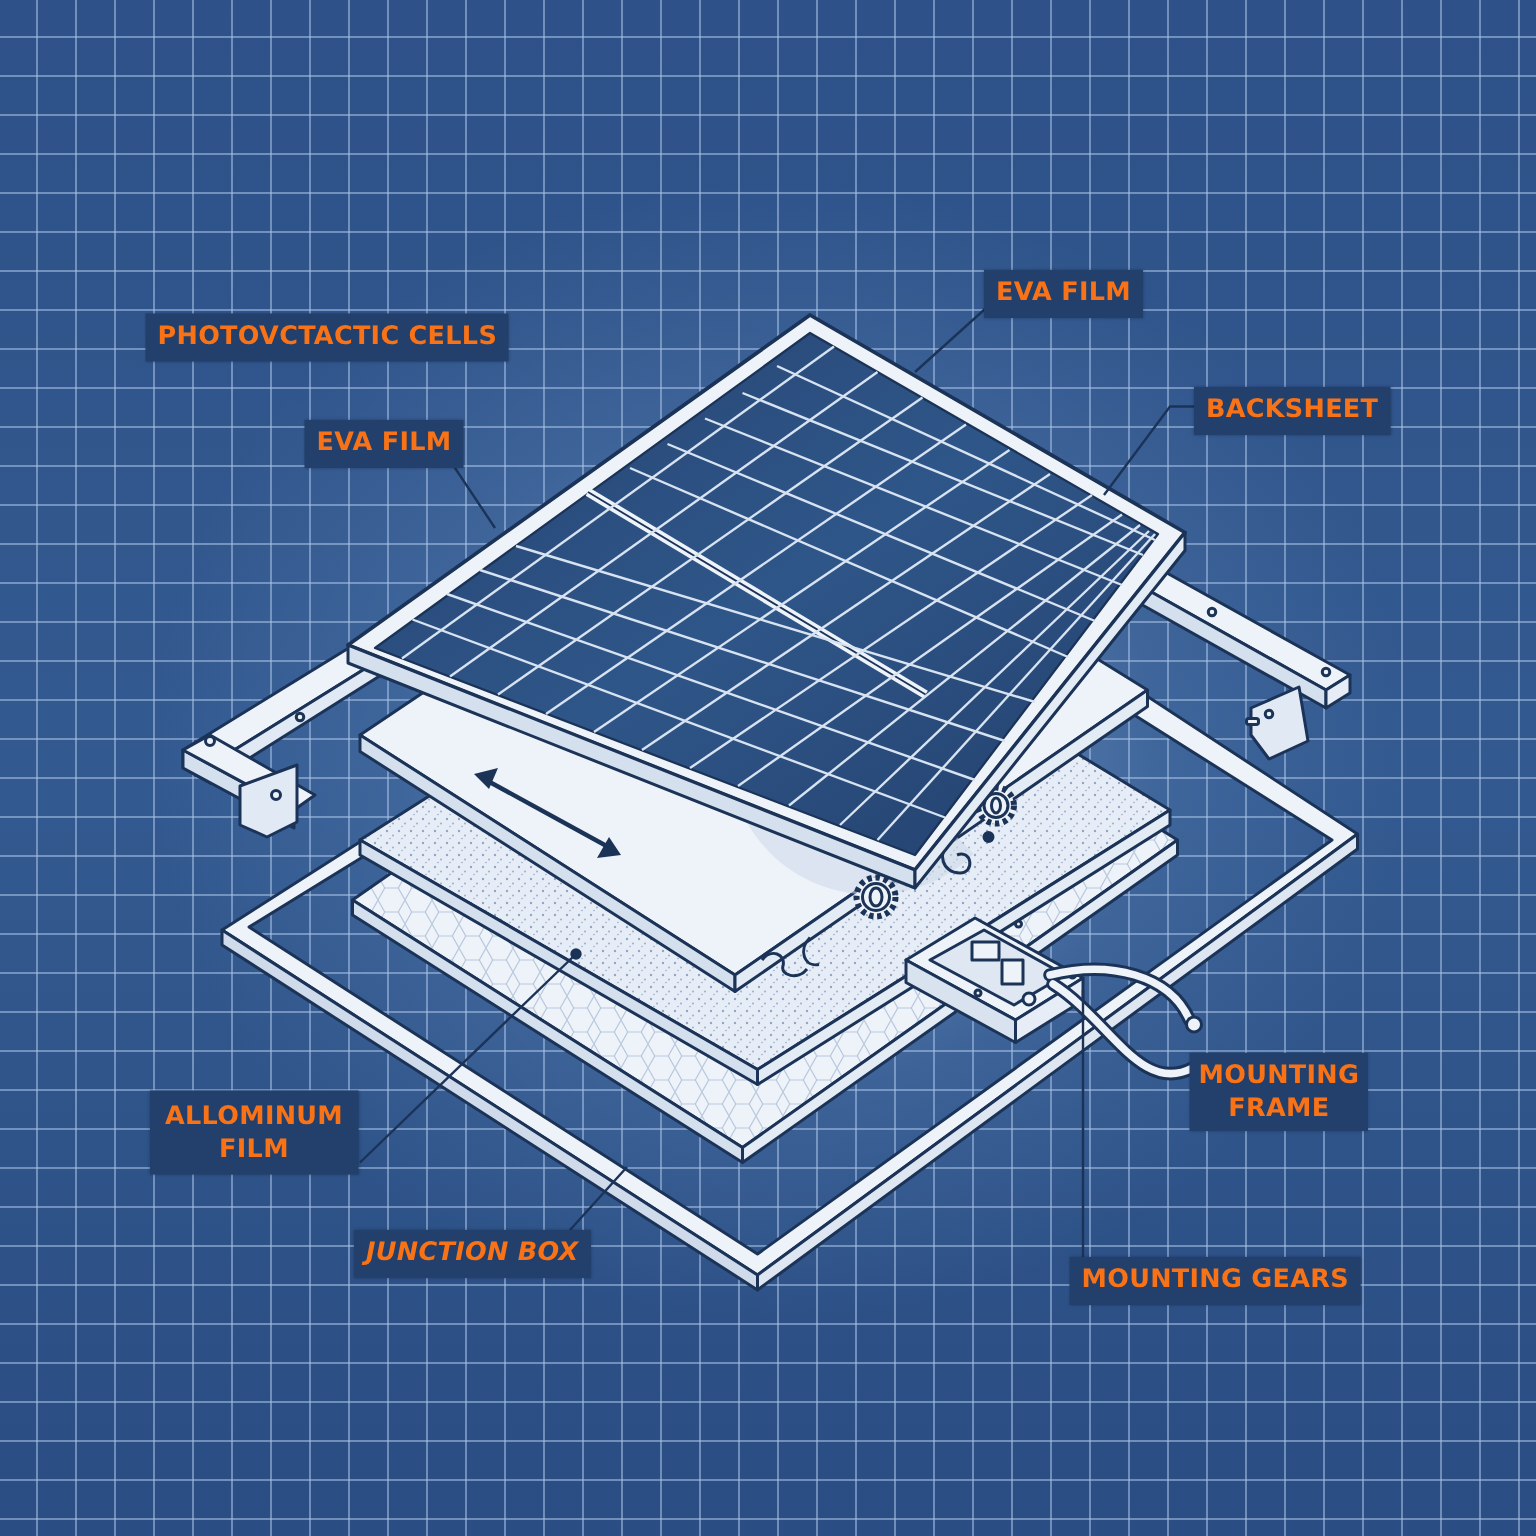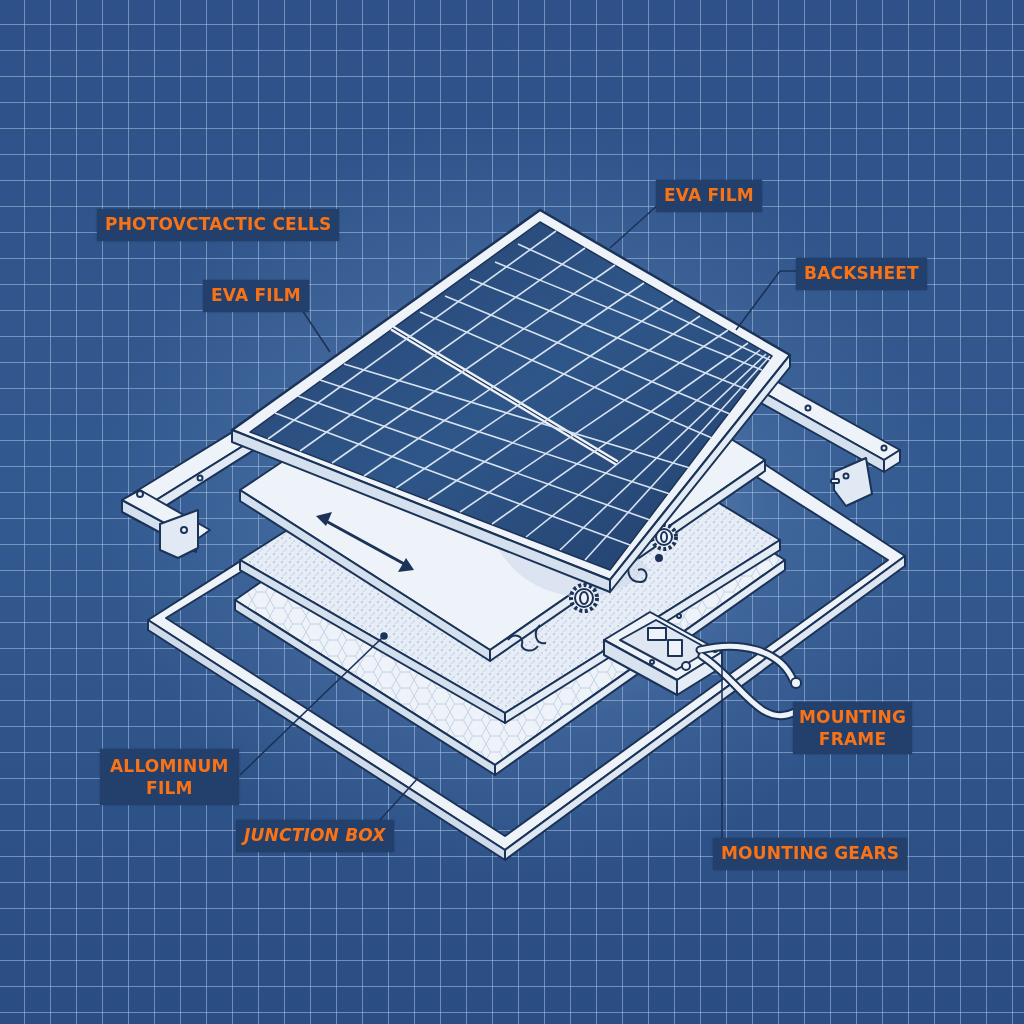--- a/index.html
+++ b/index.html
@@ -215,21 +215,21 @@
     <polyline points="800,718 834,718"></polyline>
     <polyline points="722,840 722,660"></polyline>
   </g>
 </svg>
 
 <div class="label" style="left:97px; top:209px;">PHOTOVCTACTIC CELLS</div>
 <div class="label" style="left:203px; top:280px;">EVA FILM</div>
 <div class="label" style="left:656px; top:180px;">EVA FILM</div>
 <div class="label" style="left:796px; top:258px;text-align:center;">BACKSHEET</div>
 
-<div class="label two" style="left:100px; top:749px;">
+<div class="label two" style="left:100px; top:727px;">
   <div>ALLOMINUM</div>
   <div>FILM</div>
 </div>
 
 <div class="label" style="left:236px; top:820px;font-style:italic;">JUNCTION BOX</div>
 
 <div class="label two" style="left:793px; top:702px; padding:4px 6px;">
   <div>MOUNTING</div>
   <div>FRAME</div>
 </div>

